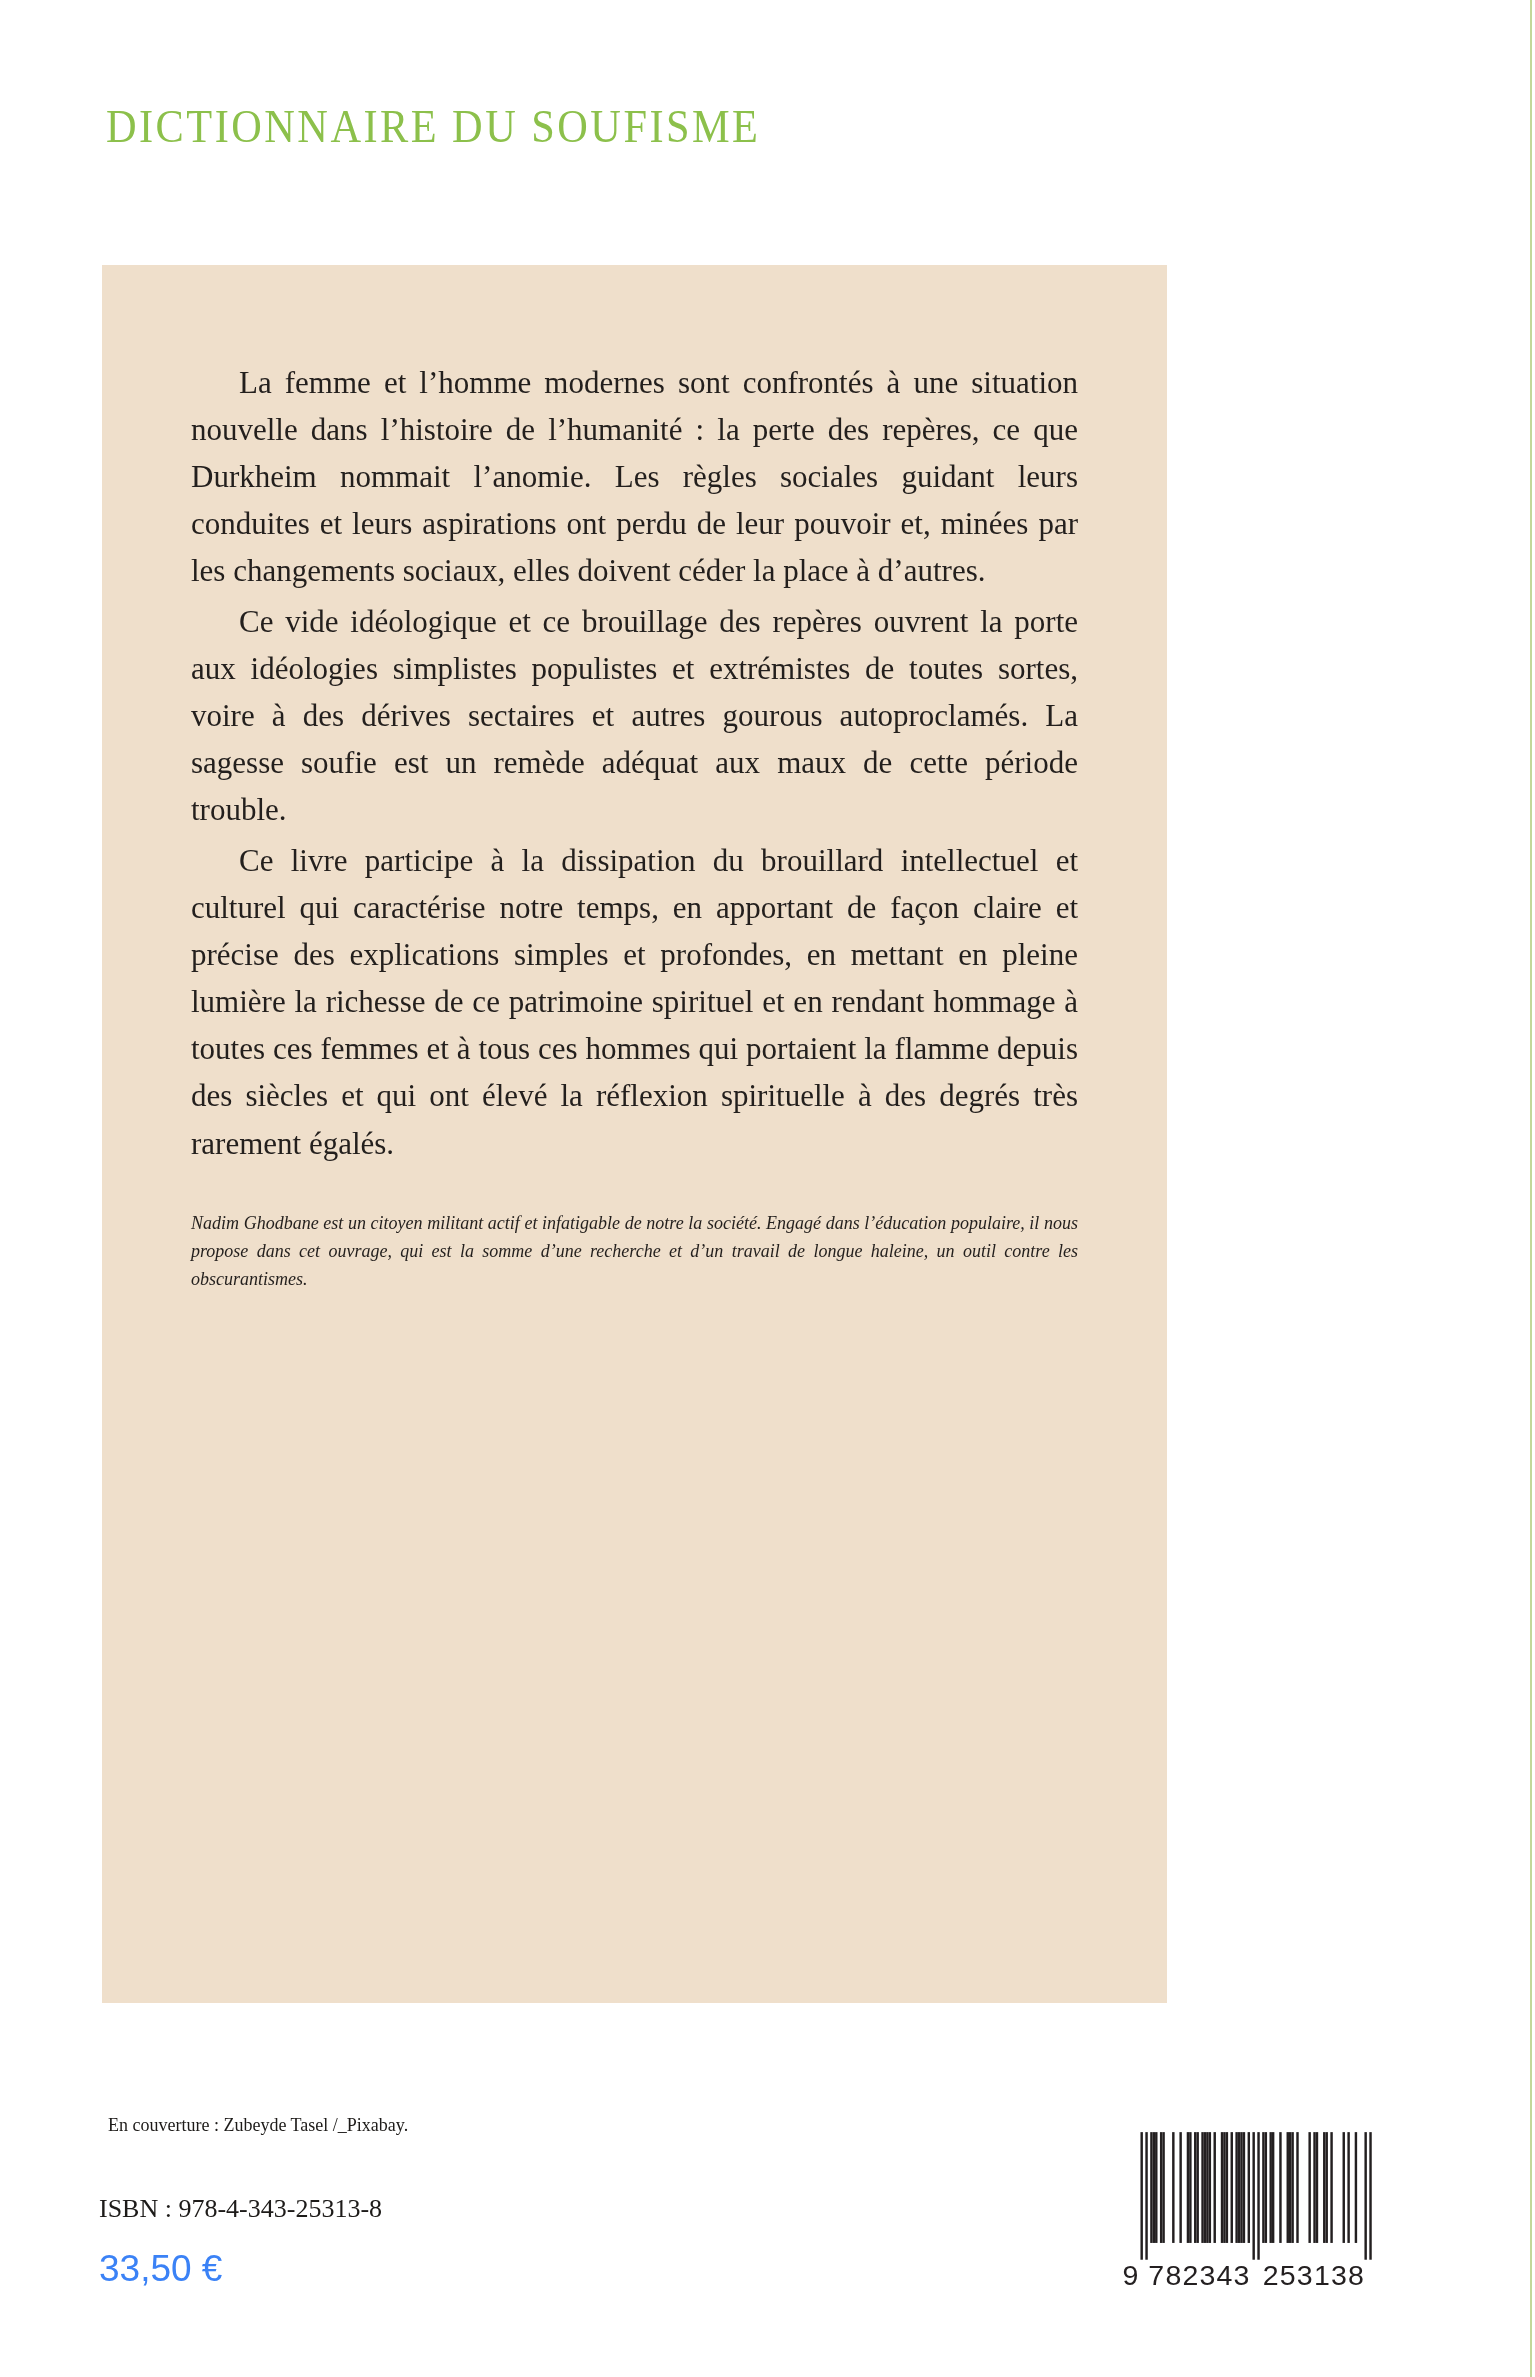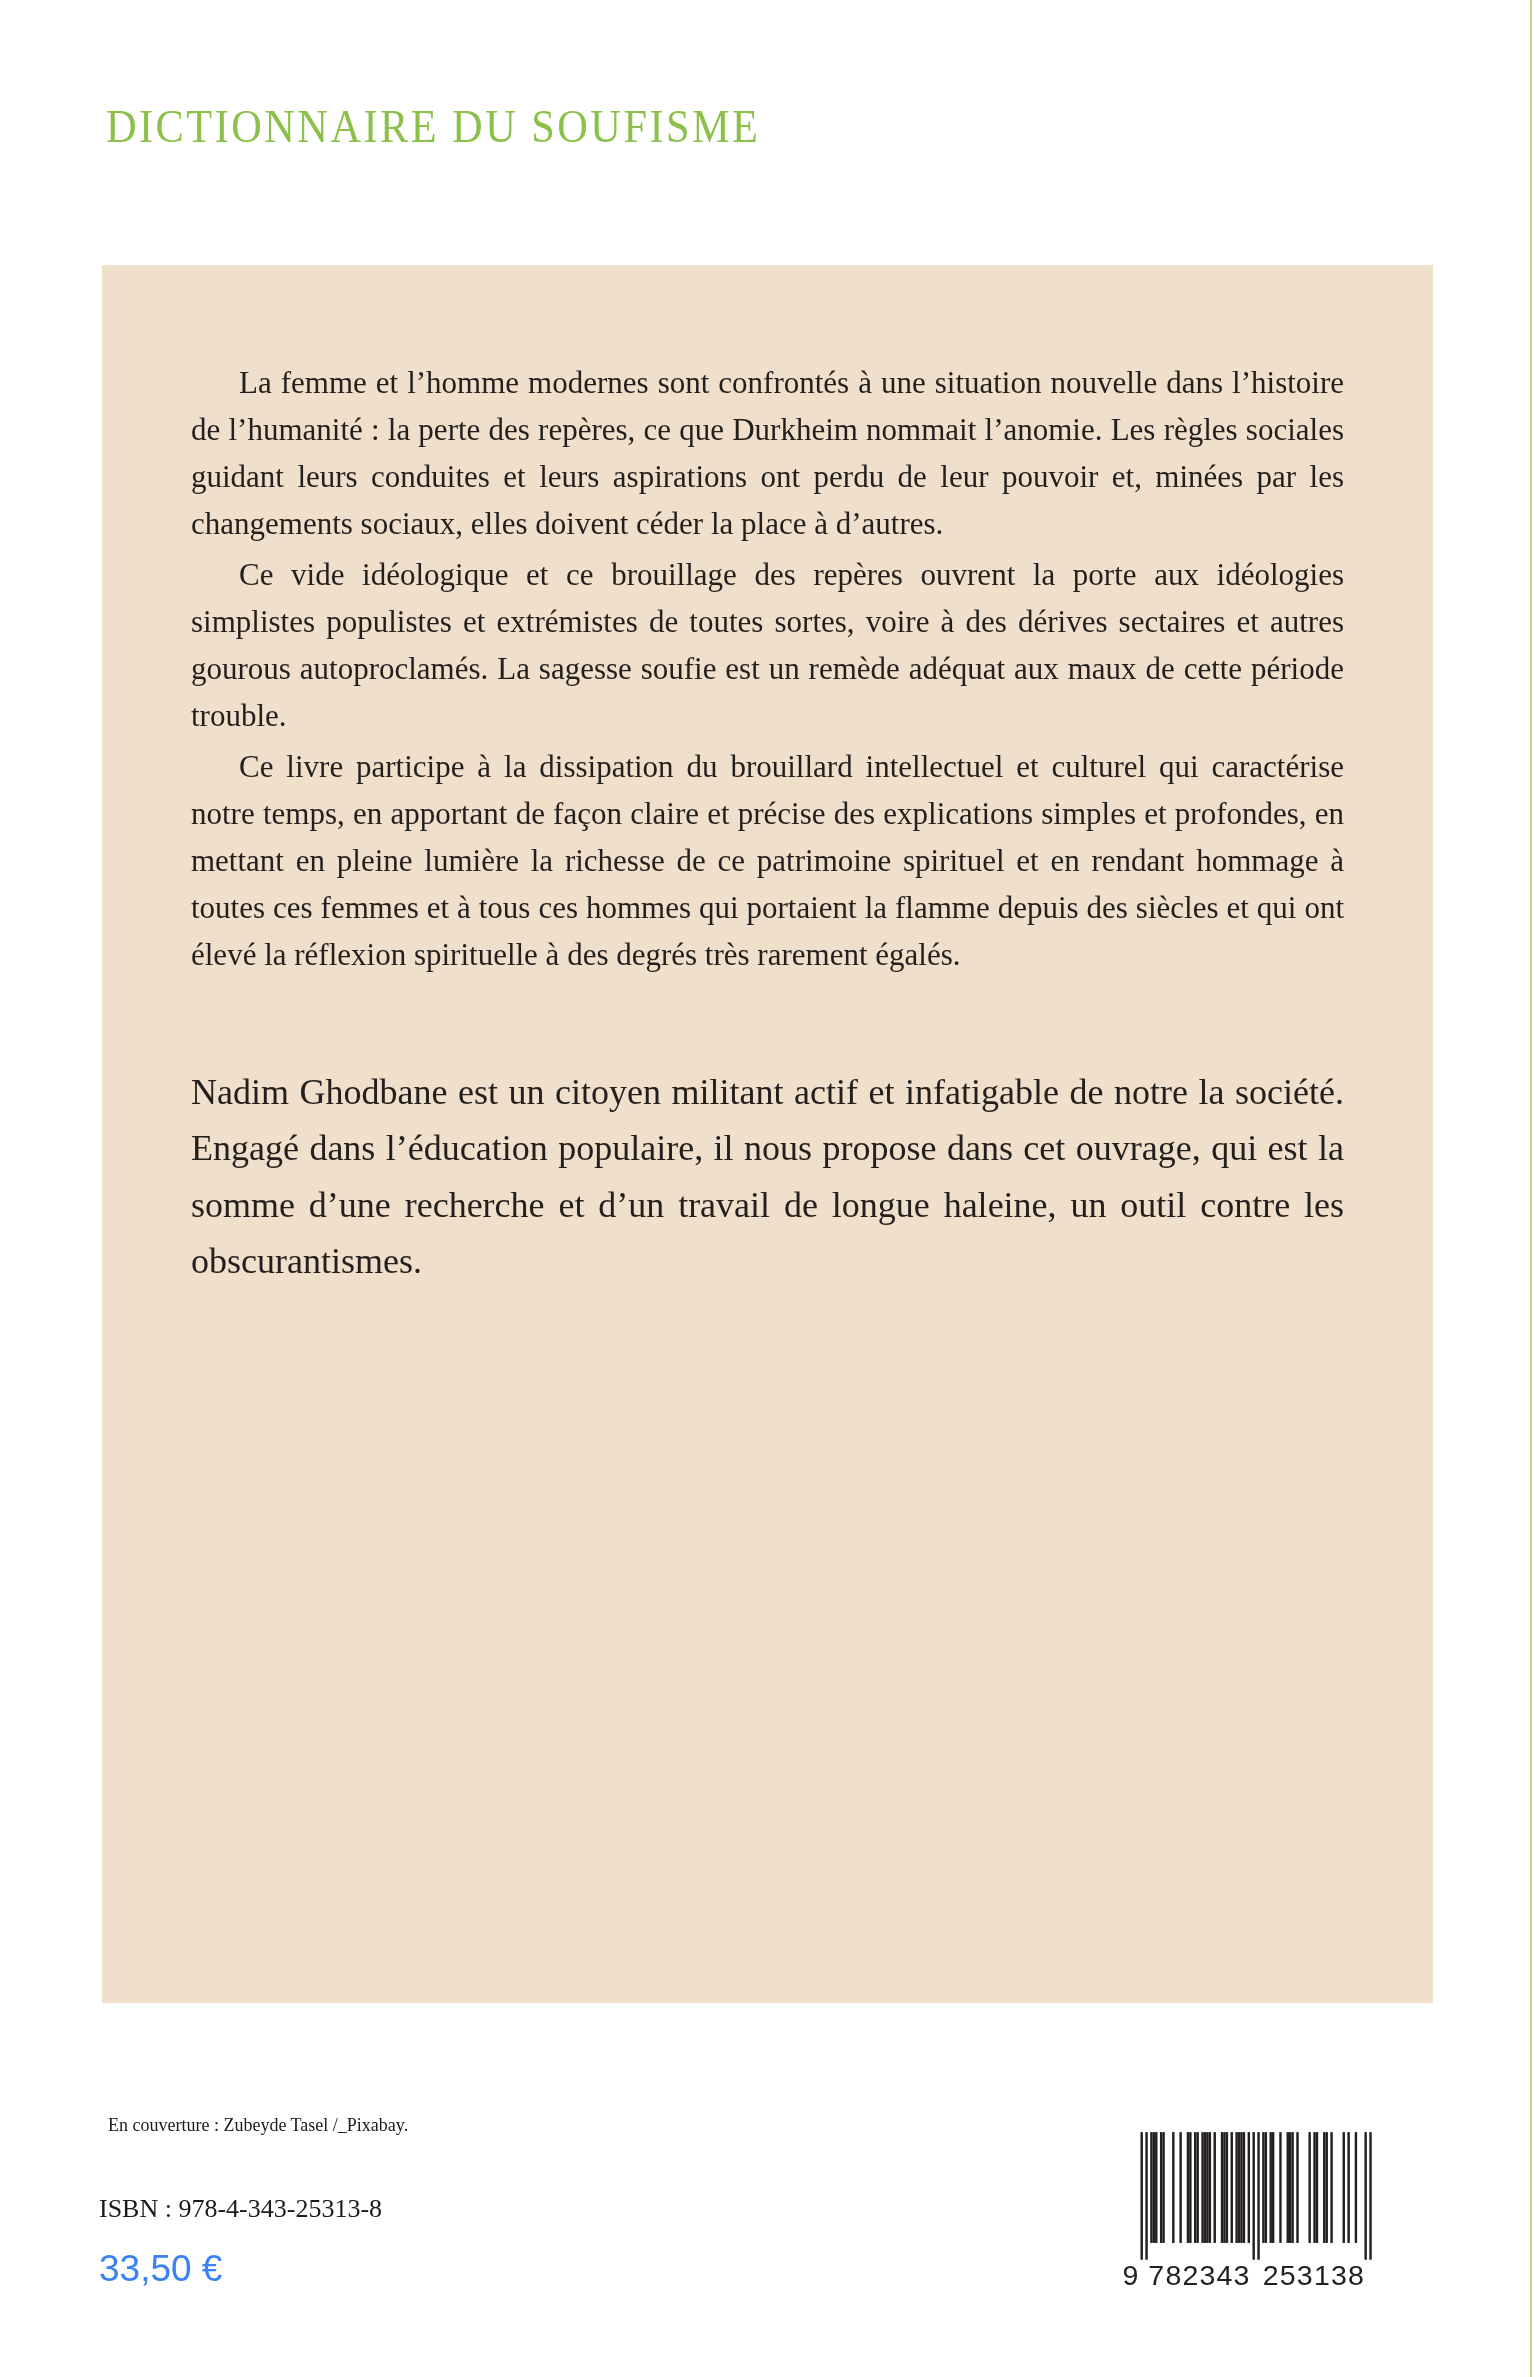--- a/index.html
+++ b/index.html
@@ -44,21 +44,21 @@
     white-space: nowrap;
     transform: scaleX(0.92);
     transform-origin: left top;
   }
 
   
   .blurb-panel {
     position: absolute;
     left: 102px;
     top: 265px;
-    width: 1331px;
+    width: 1065px;
     height: 1738px;
     background: #efdfcb;
     box-sizing: border-box;
     padding: 94px 89px 50px 89px;
   }
 
   .blurb-body {
     font-family: "Liberation Serif", serif;
     font-size: 31px;
     line-height: 1.52;
@@ -66,23 +66,24 @@
     text-align: justify;
     text-justify: inter-word;
   }
 
   .blurb-body p {
     margin: 0 0 3.4px 0;
     text-indent: 48px;
   }
 
   .bio-note {
-    margin-top: 86px;
-    font-family: "Liberation Serif", serif;
-    font-size: 36px;
+    margin-top: 42px;
+    font-family: "Liberation Serif", serif;
+    font-style: italic;
+    font-size: 18px;
     line-height: 1.56;
     color: #231f1d;
     text-align: justify;
     text-justify: inter-word;
   }
 
   .bio-note p {
     margin: 0;
     text-indent: 0;
   }

